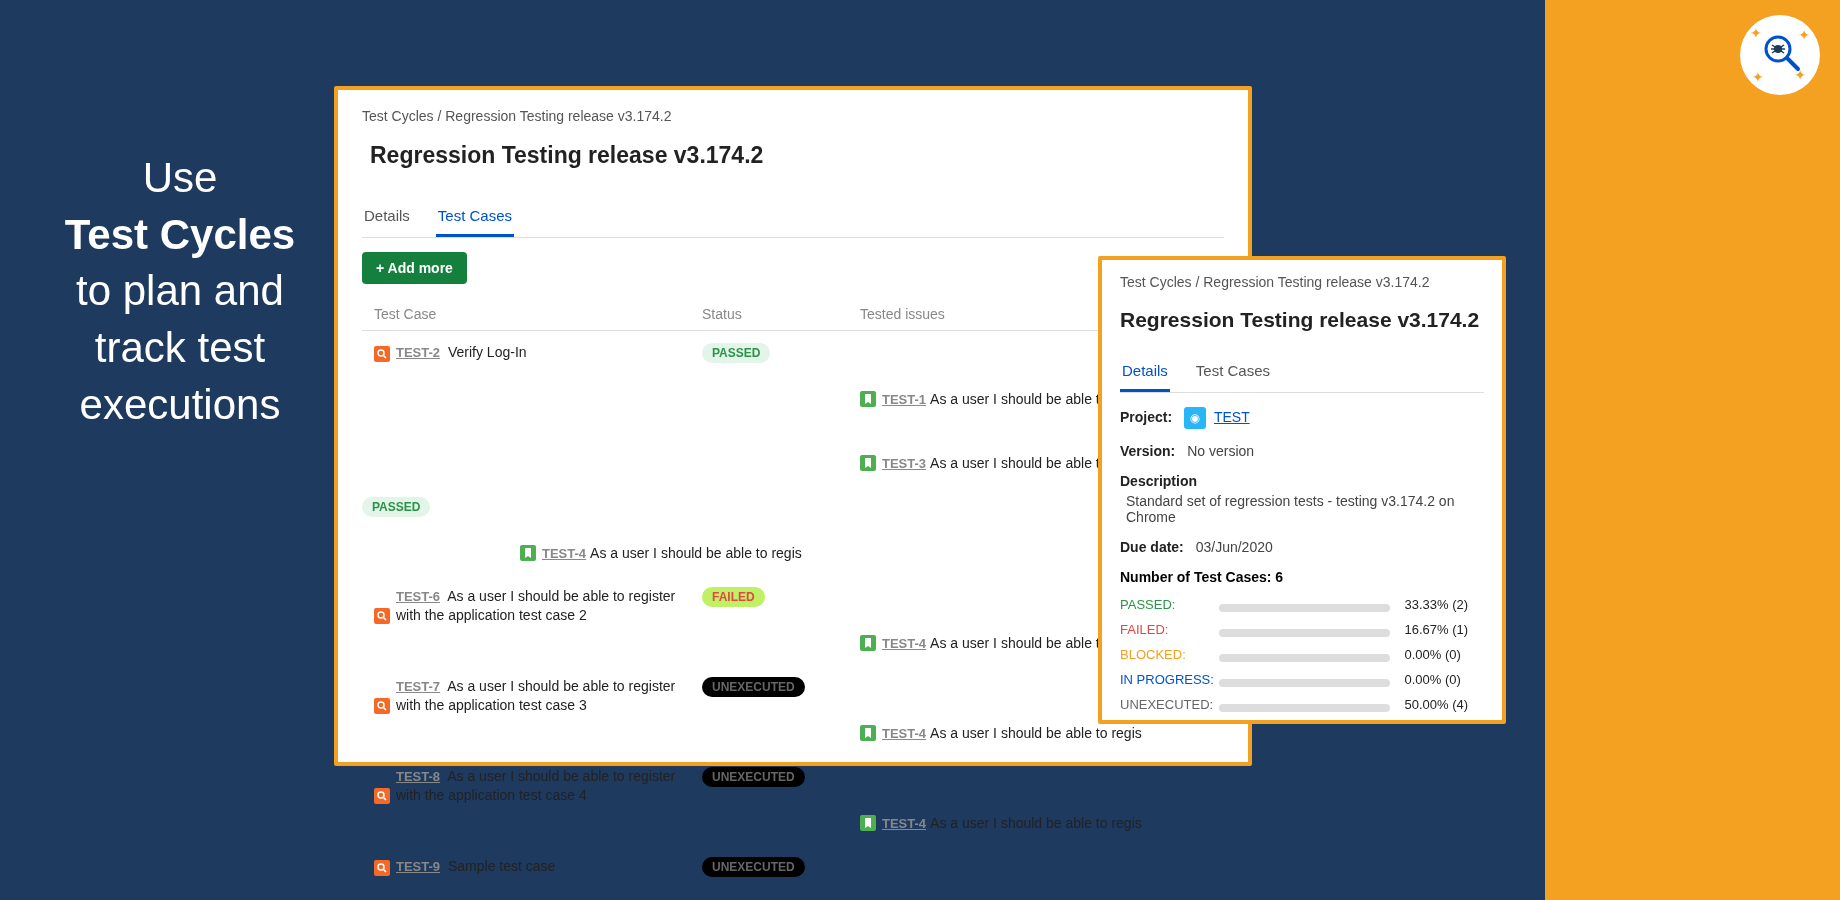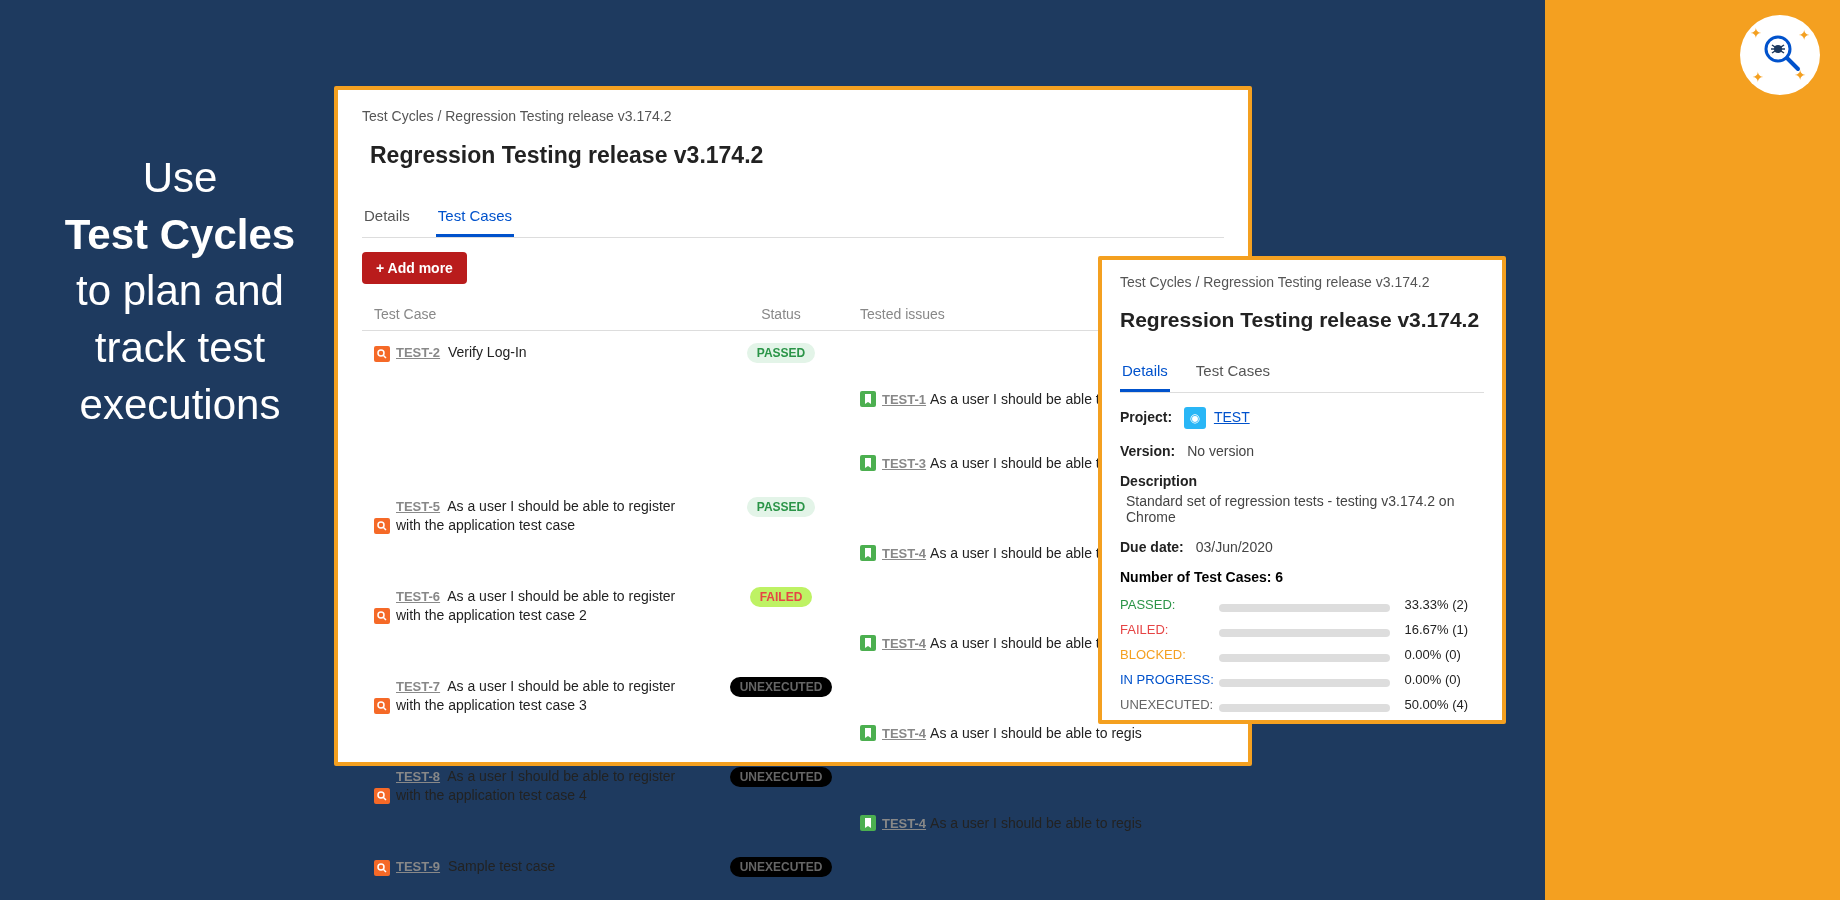--- a/index.html
+++ b/index.html
@@ -13,24 +13,24 @@
 .promo-text .bold { font-weight: 700; }
 .panel-main { position: absolute; left: 334px; top: 86px; width: 918px; height: 680px; background: #fff; border: 4px solid #f4a020; border-radius: 2px; padding: 18px 24px; }
 .panel-detail { position: absolute; left: 1098px; top: 256px; width: 408px; height: 468px; background: #fff; border: 4px solid #f4a020; border-radius: 2px; padding: 14px 18px; }
 .breadcrumb { font-size: 14px; color: #555; margin-bottom: 18px; }
 .breadcrumb a { color: #555; text-decoration: none; }
 .page-title { font-size: 23px; font-weight: 600; color: #222; margin-bottom: 32px; margin-left: 8px; }
 .panel-detail .page-title { margin-bottom: 24px; margin-left: 0; font-size: 21px; }
 .tabs { border-bottom: 1px solid #ddd; margin-bottom: 14px; }
 .tab { display: inline-block; padding: 6px 2px 10px 2px; margin-right: 24px; font-size: 15px; color: #555; cursor: pointer; border-bottom: 3px solid transparent; position: relative; }
 .tab.active { color: #0052cc; border-bottom: 3px solid #0052cc; font-weight: 500; }
-.btn-add { background: #b91c1c; color: #fff; border: none; border-radius: 4px; padding: 8px 14px; font-size: 14px; font-weight: 600; cursor: pointer; margin-bottom: 14px; }
+.btn-add { background: #15803d; color: #fff; border: none; border-radius: 4px; padding: 8px 14px; font-size: 14px; font-weight: 600; cursor: pointer; margin-bottom: 14px; }
 .table-header { display: flex; border-bottom: 1px solid #ddd; padding: 8px 0; font-size: 14px; color: #888; }
 .col-tc { width: 340px; padding-left: 12px; }
-.col-status { width: 158px; text-align: center; }
+.col-status { width: 158px; }
 .col-issues { flex: 1; }
 .row { display: flex; padding: 12px 0; font-size: 14px; align-items: flex-start; }
 .tc-icon { display: inline-flex; width: 16px; height: 16px; background: #f56927; border-radius: 2px; align-items: center; justify-content: center; margin-right: 6px; vertical-align: middle; flex-shrink: 0; }
 .tc-icon svg { width: 10px; height: 10px; }
 .issue-icon { display: inline-flex; width: 16px; height: 16px; background: #4caf50; border-radius: 2px; align-items: center; justify-content: center; margin-right: 6px; vertical-align: middle; flex-shrink: 0; }
 .key-link { color: #888; font-size: 13px; font-weight: 600; margin-right: 4px; }
 .tc-title { color: #222; display: inline; }
 .tc-cell { display: flex; align-items: flex-end; width: 340px; padding-left: 12px; }
 .tc-text { padding-right: 10px; line-height: 1.3; }
 .status-badge { display: inline-block; padding: 3px 10px; border-radius: 10px; font-size: 12px; font-weight: 700; }
@@ -130,29 +130,20 @@
               <svg viewBox="0 0 10 10" width="10" height="10">
                 <path d="M2 0 h6 v10 l-3-2 l-3 2 z" fill="#fff"></path>
               </svg>
             </span>
             <a href="#" class="key-link">TEST-3</a>
             <span class="summary">As a user I should be able to log i</span>
           </div>
         </div>
       </div>
       <div class="row">
-        <div class="tc-cell">
-          <span class="tc-icon">
-            <svg viewBox="0 0 10 10">
-              <circle cx="4" cy="4" r="3" fill="none" stroke="#fff" stroke-width="1.5"></circle>
-              <line x1="6.5" y1="6.5" x2="9" y2="9" stroke="#fff" stroke-width="1.5"></line>
-            </svg>
-          </span>
-          <div class="tc-text"><a href="#" class="key-link">TEST-5</a> <span class="tc-title">As a user I should be able to register with the application test case</span></div>
-        </div>
         <div class="col-status"><span class="status-badge status-PASSED">PASSED</span></div>
         <div class="col-issues">
           <div class="issue-row">
             <span class="issue-icon">
               <svg viewBox="0 0 10 10" width="10" height="10">
                 <path d="M2 0 h6 v10 l-3-2 l-3 2 z" fill="#fff"></path>
               </svg>
             </span>
             <a href="#" class="key-link">TEST-4</a>
             <span class="summary">As a user I should be able to regis</span>

